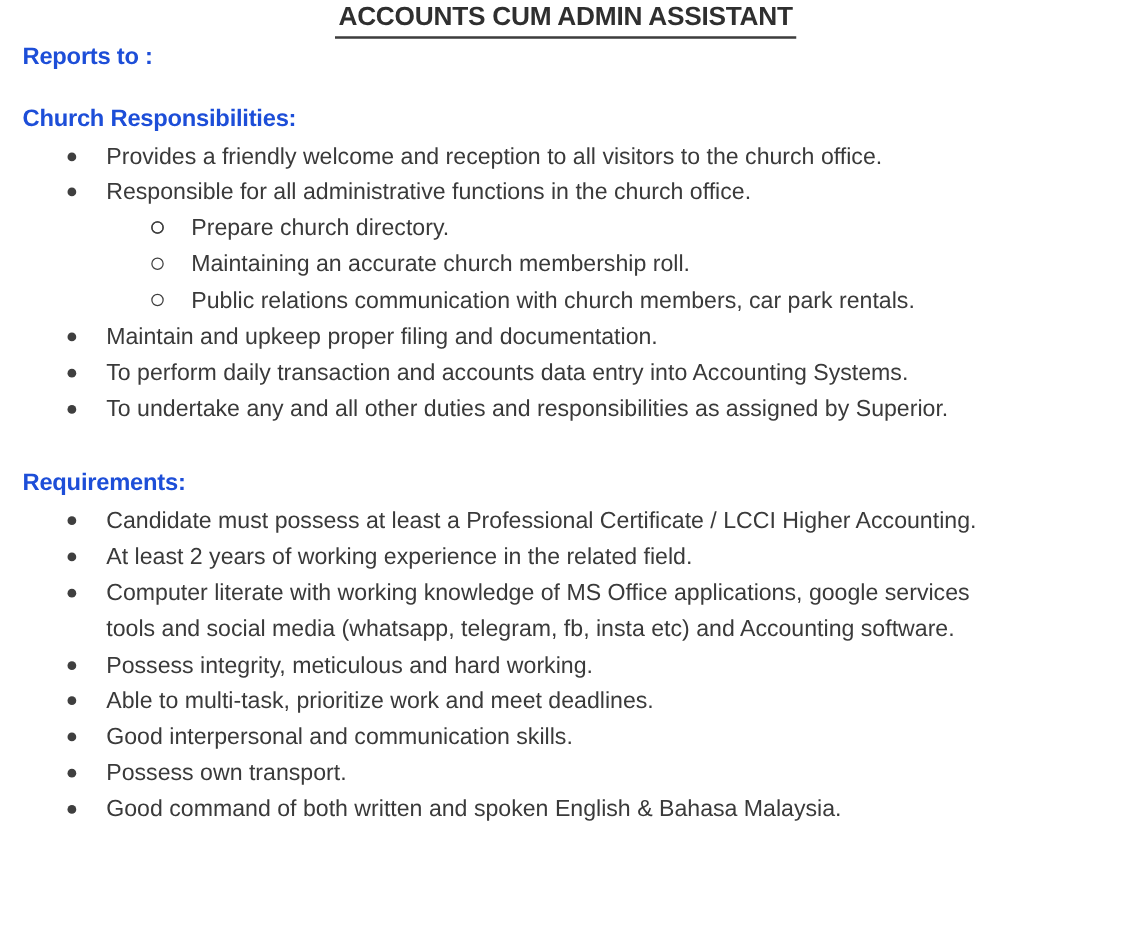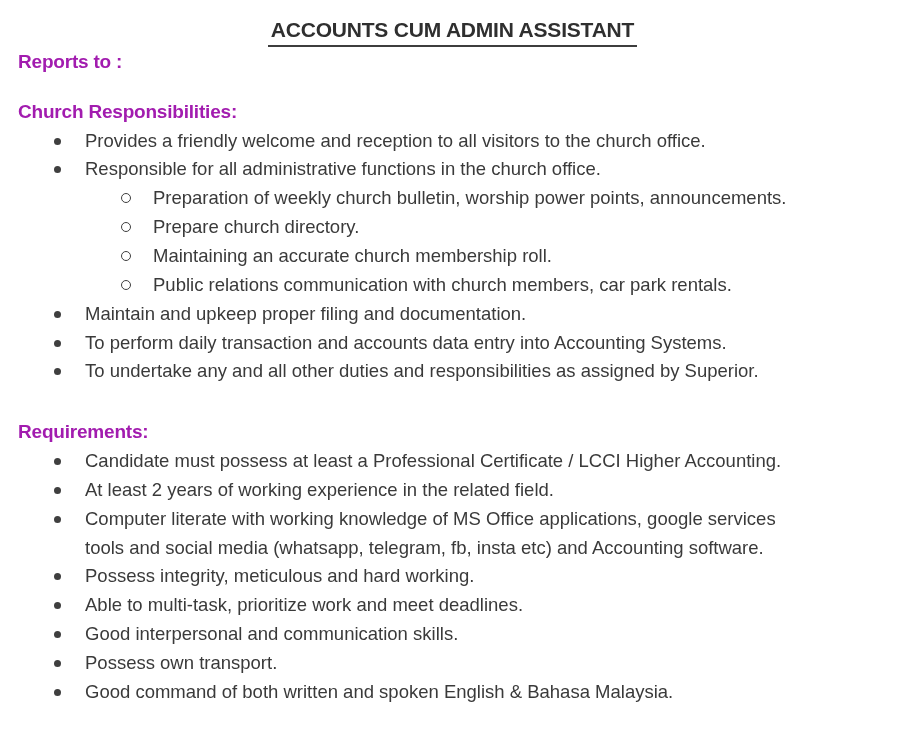--- a/index.html
+++ b/index.html
@@ -6,21 +6,21 @@
     margin: 0;
     padding: 0;
     background: #ffffff;
   }
   .page {
     position: relative;
     width: 911px;
     height: 747px;
     box-sizing: border-box;
     background: #ffffff;
-    padding: 16px 24px 0 18px;
+    padding: 0 24px 0 18px;
     font-family: "Liberation Sans", "DejaVu Sans", sans-serif;
     color: #3a3a3a;
     font-size: 18.5px;
     line-height: 1.56;
     overflow: hidden;
   }
   .title-wrap {
     text-align: center;
     margin: 0 0 0 0;
   }
@@ -33,21 +33,21 @@
     border-bottom: 2.5px solid #3d3d3d;
     padding: 0 3px 1px 3px;
     line-height: 1.35;
   }
   .section { margin-top: 0; }
   .section + .section { margin-top: 20px; }
   .section:last-child { margin-top: 31px; }
   .section-heading {
     font-weight: bold;
     font-size: 19px;
-    color: #a21caf;
+    color: #1d4ed8;
     letter-spacing: -0.2px;
   }
   .section-list { margin: 0; padding: 0; }
   .li {
     position: relative;
     box-sizing: border-box;
   }
   .li .btext {
     display: block;
     white-space: pre-wrap;
@@ -93,21 +93,20 @@
           <div class="li lvl1">
             <span class="marker m1"></span>
             <span class="btext">Provides a friendly welcome and reception to all visitors to the church office.</span>
           </div>
           <div class="li lvl1">
             <span class="marker m1"></span>
             <span class="btext">Responsible for all administrative functions in the church office.</span>
           </div>
           <div class="li lvl2">
             <span class="marker m2"></span>
-            <span class="btext">Preparation of weekly church bulletin, worship power points, announcements.</span>
           </div>
           <div class="li lvl2">
             <span class="marker m2"></span>
             <span class="btext">Prepare church directory.</span>
           </div>
           <div class="li lvl2">
             <span class="marker m2"></span>
             <span class="btext">Maintaining an accurate church membership roll.</span>
           </div>
           <div class="li lvl2">

